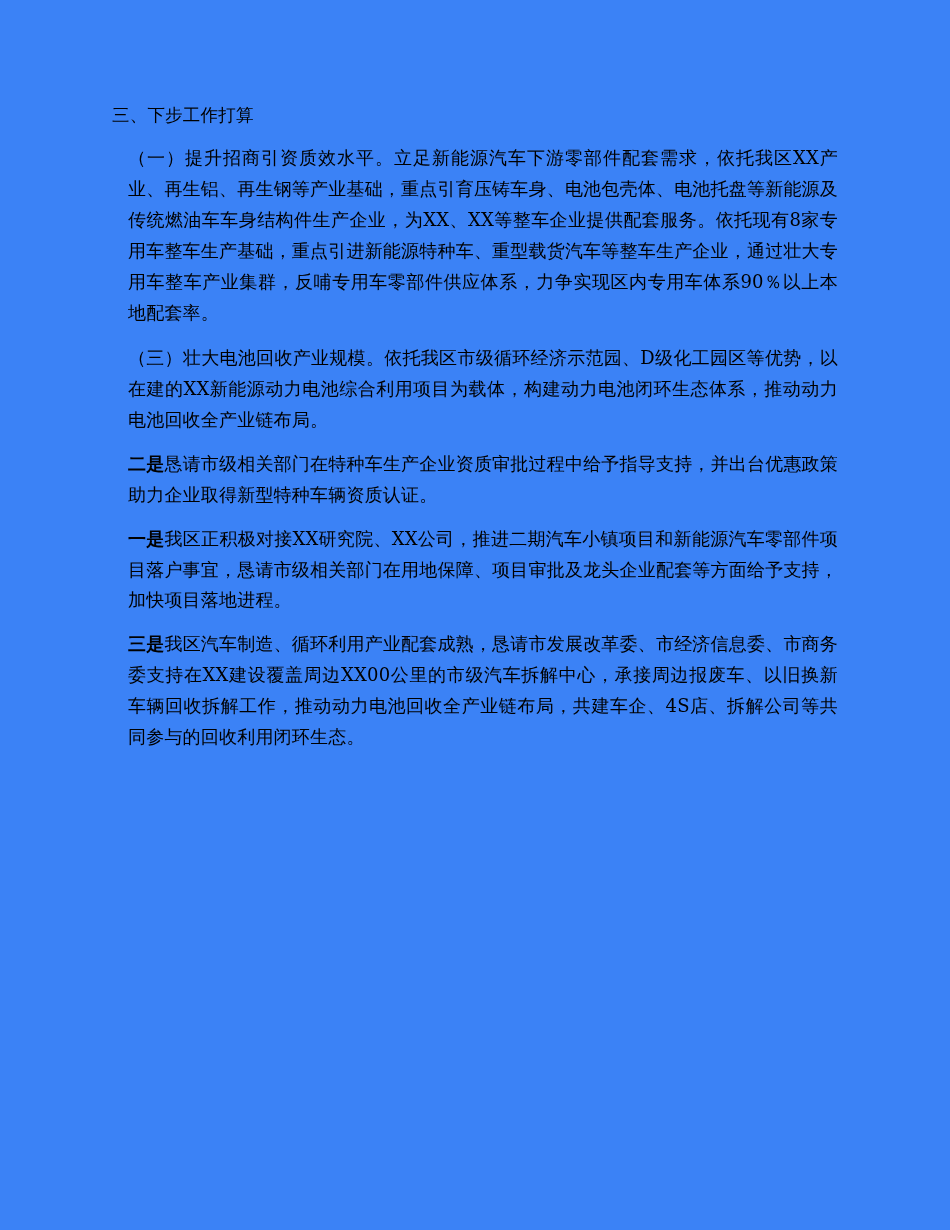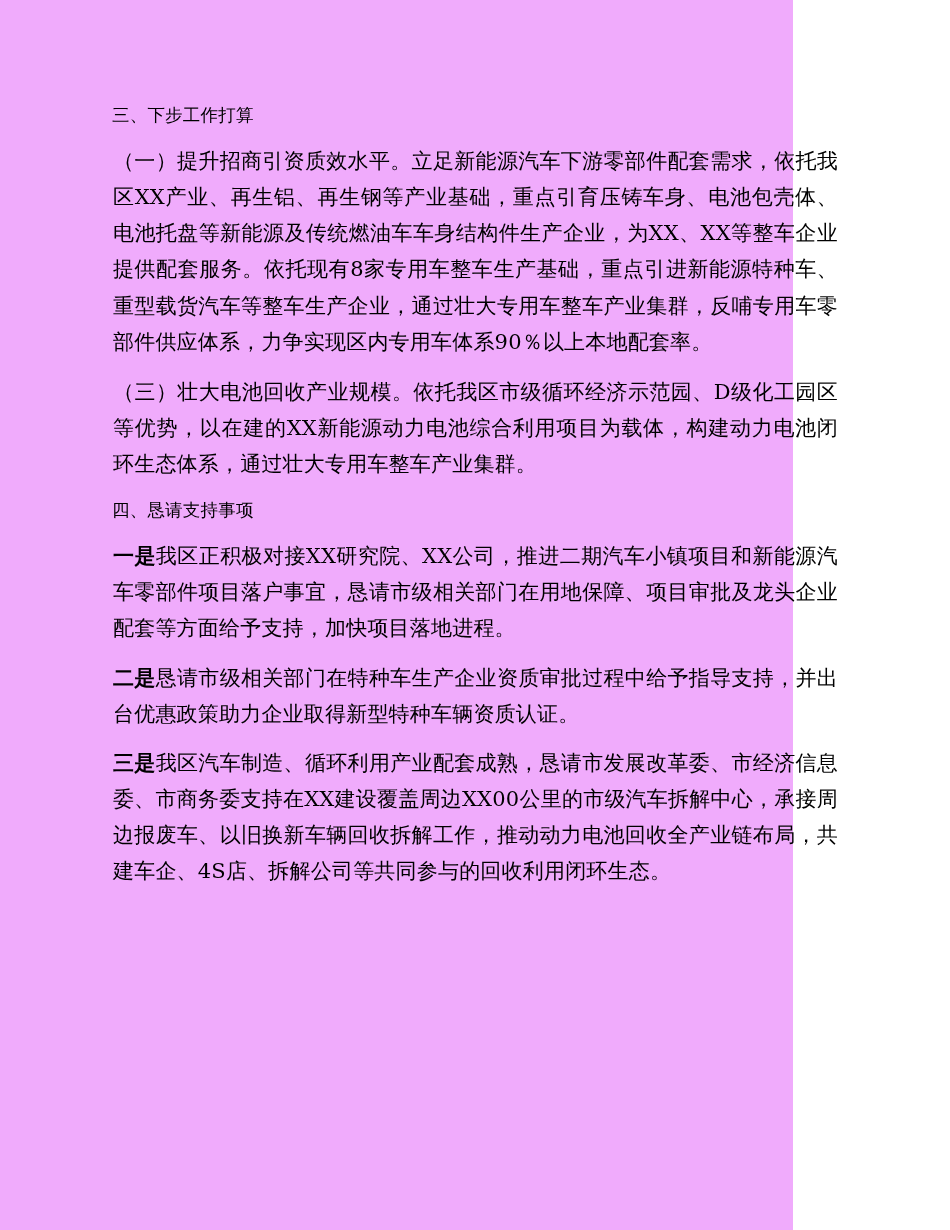--- a/index.html
+++ b/index.html
@@ -8,35 +8,35 @@
     background: #ffffff;
   }
   body {
     width: 950px;
     height: 1230px;
     font-family: "DejaVu Serif", "Liberation Serif", serif;
     color: #000000;
   }
   .page {
     position: relative;
-    width: 793px;
+    width: 950px;
     height: 1230px;
     box-sizing: border-box;
     padding: 100px 63px 0 112px;
-    background: #f0abfc;
+    background: #3b82f6;
   }
   .doc-body {
     width: 726px;
   }
   .para {
-    font-size: 21px;
+    font-size: 18px;
     line-height: 1.72;
     text-align: justify;
     text-justify: inter-ideograph;
-    margin: 0 0 13px 1px;
+    margin: 0 0 13px 16px;
     letter-spacing: 0.2px;
   }
   .heading {
     font-size: 17.5px;
     line-height: 1.72;
     margin: 0 0 13px 0;
     letter-spacing: 0.2px;
   }
   .lead {
     font-weight: bold;
@@ -49,24 +49,23 @@
 <body>
 
 <div class="page">
   <div class="doc-body">
 
     <p class="heading">三、下步工作打算</p>
 
     <p class="para first-block">（一）提升招商引资质效水平。立足新能源汽车下游零部件配套需求，依托我区XX产业、再生铝、再生钢等产业基础，重点引育压铸车身、电池包壳体、电池托盘等新能源及传统燃油车车身结构件生产企业，为XX、XX等整车企业提供配套服务。依托现有8家专用车整车生产基础，重点引进新能源特种车、重型载货汽车等整车生产企业，通过壮大专用车整车产业集群，反哺专用车零部件供应体系，力争实现区内专用车体系90％以上本地配套率。</p>
 
 
-    <p class="para">（三）壮大电池回收产业规模。依托我区市级循环经济示范园、D级化工园区等优势，以在建的XX新能源动力电池综合利用项目为载体，构建动力电池闭环生态体系，通过壮大专用车整车产业集群。</p>
+    <p class="para">（三）壮大电池回收产业规模。依托我区市级循环经济示范园、D级化工园区等优势，以在建的XX新能源动力电池综合利用项目为载体，构建动力电池闭环生态体系，推动动力电池回收全产业链布局。</p>
 
-    <p class="heading">四、恳请支持事项</p>
+
+    <p class="para"><span class="lead">二是</span><span>恳请市级相关部门在特种车生产企业资质审批过程中给予指导支持，并出台优惠政策助力企业取得新型特种车辆资质认证。</span></p>
 
     <p class="para"><span class="lead">一是</span><span>我区正积极对接XX研究院、XX公司，推进二期汽车小镇项目和新能源汽车零部件项目落户事宜，恳请市级相关部门在用地保障、项目审批及龙头企业配套等方面给予支持，加快项目落地进程。</span></p>
-
-    <p class="para"><span class="lead">二是</span><span>恳请市级相关部门在特种车生产企业资质审批过程中给予指导支持，并出台优惠政策助力企业取得新型特种车辆资质认证。</span></p>
 
     <p class="para"><span class="lead">三是</span><span>我区汽车制造、循环利用产业配套成熟，恳请市发展改革委、市经济信息委、市商务委支持在XX建设覆盖周边XX00公里的市级汽车拆解中心，承接周边报废车、以旧换新车辆回收拆解工作，推动动力电池回收全产业链布局，共建车企、4S店、拆解公司等共同参与的回收利用闭环生态。</span></p>
 
   </div>
 </div>
 
 </body></html>

